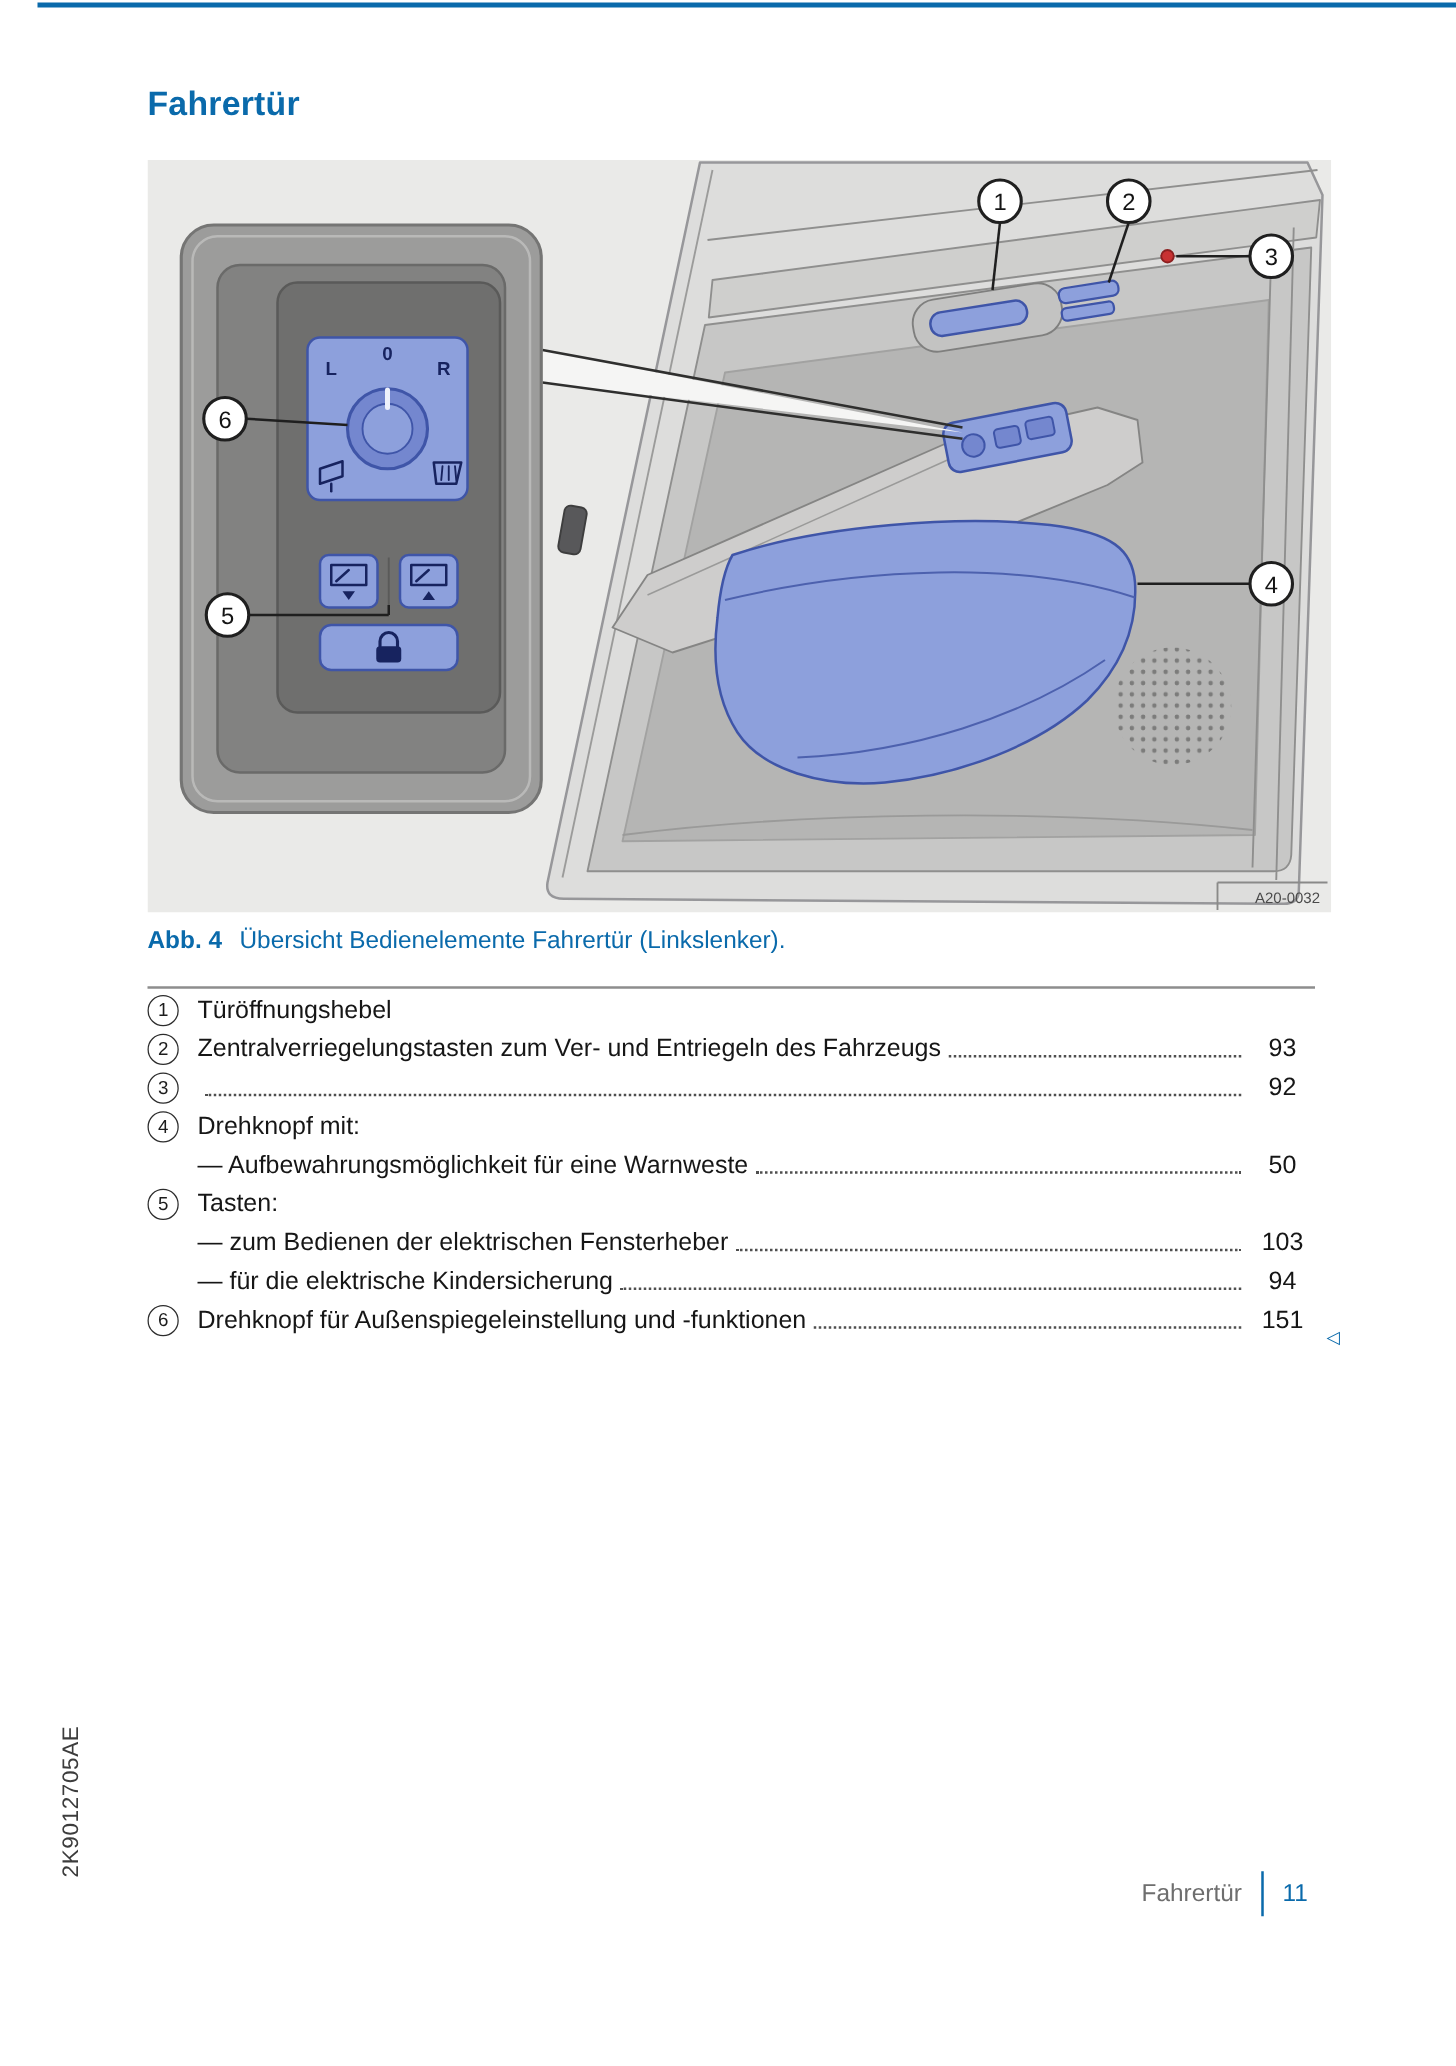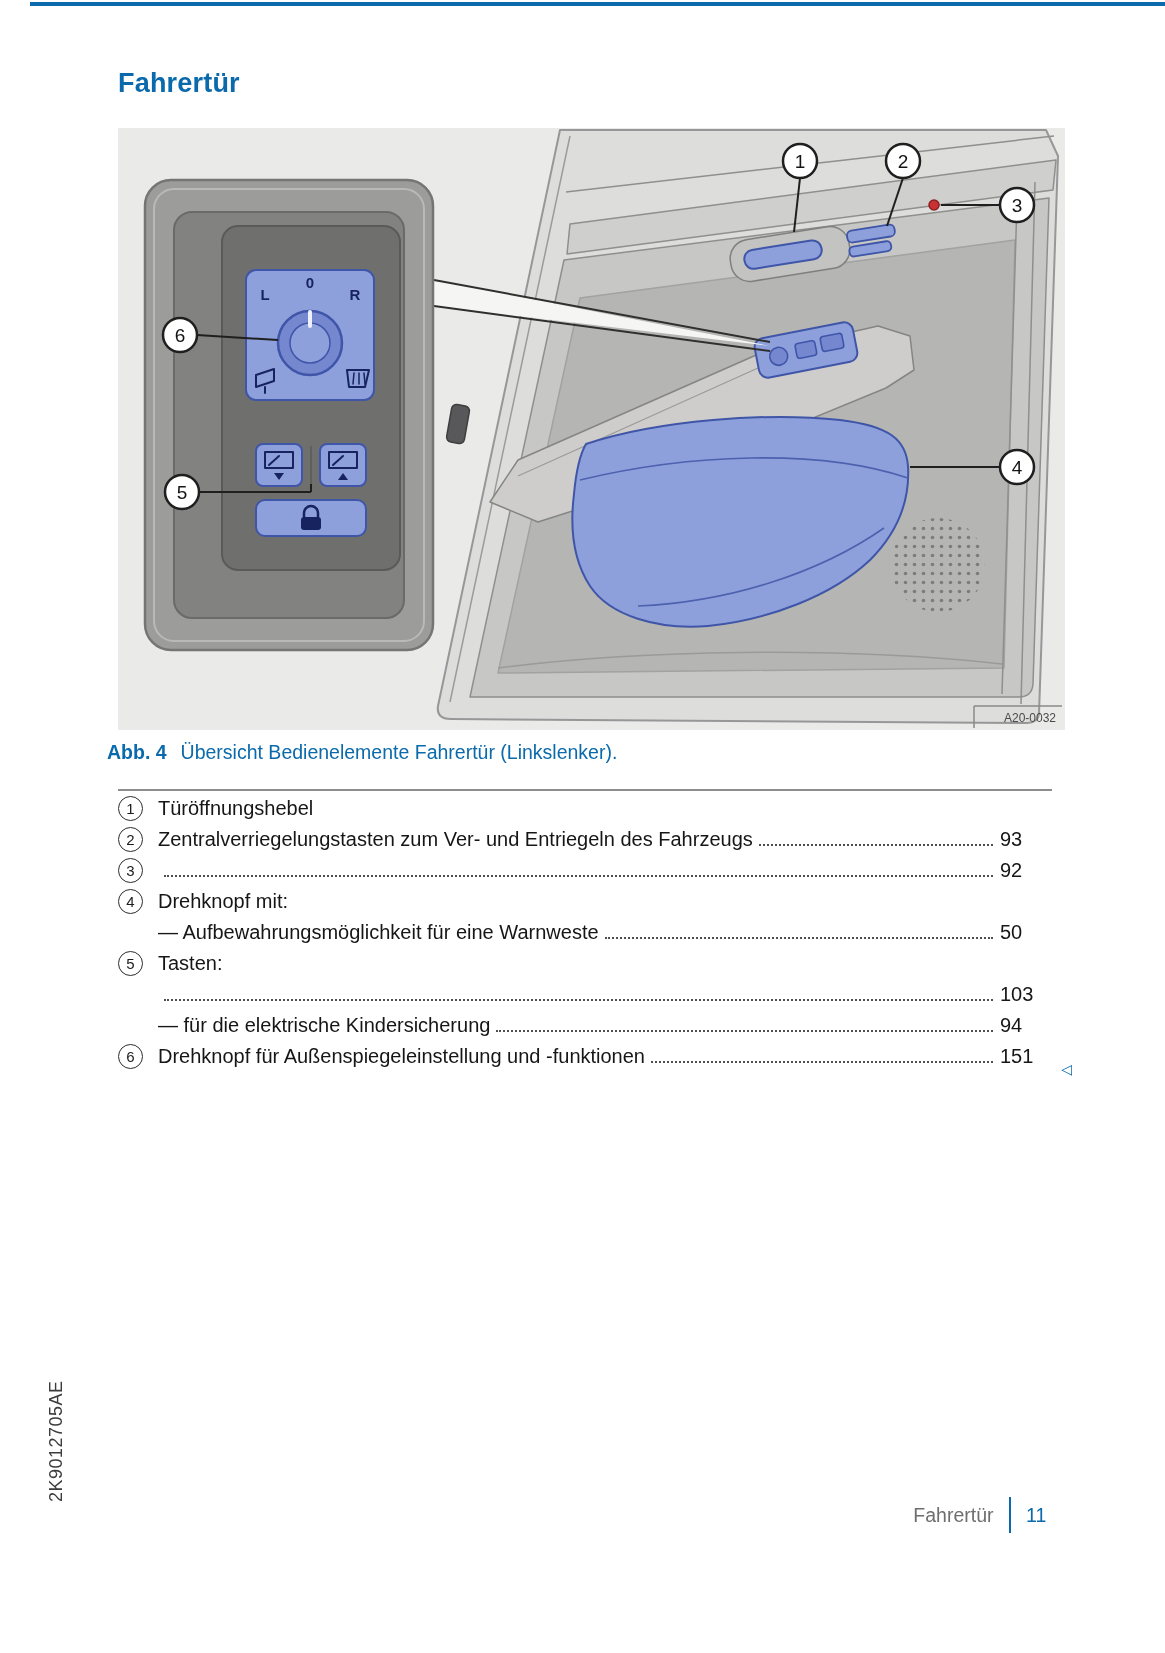--- a/index.html
+++ b/index.html
@@ -21,36 +21,36 @@
   svg .hl{fill:var(--highlight-fill,#8da0dc);stroke:var(--highlight-stroke,#3f55a8)}
   svg .hl2{fill:var(--highlight-dark,#7487cf);stroke:var(--highlight-stroke,#3f55a8)}
   svg .icn{fill:none;stroke:var(--icon-navy,#17235f);stroke-linecap:round;stroke-linejoin:round}
   svg .icnf{fill:var(--icon-navy,#17235f)}
   svg .lbl{fill:var(--icon-navy,#17235f);font-weight:bold}
   svg .co{fill:#ffffff;stroke:#1f1f1f;stroke-width:2.5}
   svg .cot{fill:#141414;font-size:19px}
   svg .cl{stroke:#1f1f1f;stroke-width:2;fill:none}
   svg .red{fill:var(--indicator-red,#c83232);stroke:#8c2020;stroke-width:1.5}
   .caption{
-    position:absolute;left:107px;top:741px;width:930px;
+    position:absolute;left:118px;top:741px;width:930px;
     font-size:19.5px;color:var(--accent,#0a6aab);
   }
   .caption .cap-label{font-weight:bold;margin-right:14px}
   .list-rule{position:absolute;left:118px;top:789px;width:934px;height:1.5px;background:#8d8d8d}
   .legend{position:absolute;left:118px;top:793px;width:934px;font-size:20px}
   .row{display:flex;align-items:center;height:31px;position:relative}
   .numcol{flex:0 0 40px}
   .circle{
     display:inline-flex;align-items:center;justify-content:center;
     width:25px;height:25px;border:1.6px solid #2c2c2c;border-radius:50%;
     font-size:15px;line-height:1;color:#1c1c1c;
   }
   .txt{white-space:nowrap}
   .dots{flex:1 1 auto;height:0;border-bottom:2px dotted #4f4f4f;position:relative;top:5px;margin:0 7px 0 6px}
-  .pg{flex:0 0 52px;text-align:left}
+  .pg{flex:0 0 52px;text-align:center}
   .cont{
     position:absolute;right:-20px;bottom:-4px;
     color:var(--accent,#0a6aab);font-size:14px;line-height:1;
   }
   .spine{
     position:absolute;left:46px;top:1502px;
     transform:rotate(-90deg);transform-origin:0 0;
     font-size:18px;color:#3c3c3c;letter-spacing:.5px;white-space:nowrap;
   }
   .footer{
@@ -241,20 +241,21 @@
       <span class="pg">50</span>
     </div>
 
     <div class="row">
       <span class="numcol"><span class="circle">5</span></span>
       <span class="txt">Tasten:</span>
     </div>
 
     <div class="row">
       <span class="numcol"></span>
+      <span class="txt">— zum Bedienen der elektrischen Fensterheber</span>
       <span class="dots"></span>
       <span class="pg">103</span>
     </div>
 
     <div class="row">
       <span class="numcol"></span>
       <span class="txt">— für die elektrische Kindersicherung</span>
       <span class="dots"></span>
       <span class="pg">94</span>
     </div>

